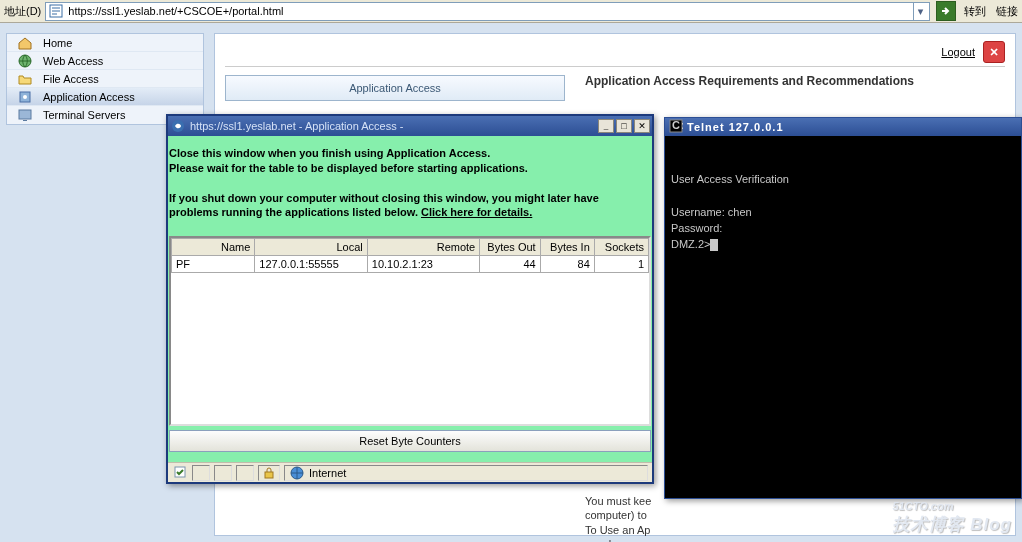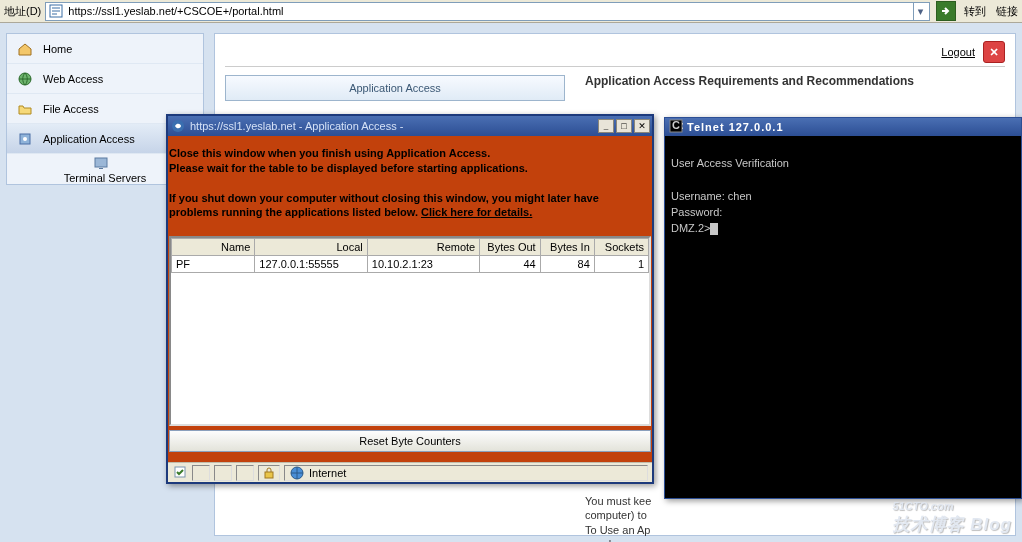--- a/index.html
+++ b/index.html
@@ -12,37 +12,37 @@
   .addrbar .urlbox .icon { width:16px; height:16px; display:flex; align-items:center; justify-content:center; }
   .addrbar .urlbox input { border:none; outline:none; flex:1; margin-left:4px; font-size:11px; }
   .addrbar .dd { width:14px; height:19px; border-left:1px solid #7f9db9; display:flex; align-items:center; justify-content:center; color:#4d6185; }
   .go-btn { width:20px; height:20px; background:#3a7b2b; border:1px solid #2d5e20; margin:0 2px; display:flex; align-items:center; justify-content:center; color:#fff; }
   .go-txt { margin: 0 6px; }
   .link-btn { margin: 0 4px; }
 
   
   .portal { position: absolute; left:0; top:23px; right:0; bottom:0; background: #d6e2f0; }
   .sidebar { position:absolute; left:6px; top:10px; width:198px; background:#eef3fa; border:1px solid #b0c4de; }
-  .sidebar .item { display:flex; align-items:center; height:30px; padding:0 8px; border-bottom:1px solid #dfe8f3; cursor:default; }
-  .sidebar .item:last-child { border-bottom:none;flex-direction:column; }
+  .sidebar .item { display:flex; align-items:center; height:18px; padding:0 8px; border-bottom:1px solid #dfe8f3; cursor:default; }
+  .sidebar .item:last-child { border-bottom:none; }
   .sidebar .item.active { background: linear-gradient(to bottom, #e3ecf7, #c6d4e8); }
   .sidebar .icon { width:20px; height:20px; margin-right:8px; display:flex; align-items:center; justify-content:center; }
 
   .maincol { position:absolute; left:214px; top:10px; right:6px; bottom:6px; background:#fff; border:1px solid #b0c4de; padding:6px 10px; }
   .maincol .topbar { display:flex; justify-content:flex-end; align-items:center; height:24px; }
   .maincol .topbar a { text-decoration:underline; color:#000; margin-right:8px; }
   .maincol .topbar .close { width:22px; height:22px; background:#d44; border:1px solid #a22; color:#fff; display:flex; align-items:center; justify-content:center; font-weight:bold; border-radius:3px; }
   .maincol .hr { border:none; border-top:1px solid #ccc; margin:2px 0 8px; }
   .tabs { display:flex; }
   .tab { width:340px; height:26px; background:linear-gradient(#f7faff,#e0ebf6); border:1px solid #9db5cd; display:flex; align-items:center; justify-content:center; color:#3b5875; }
   .rcol-title { position:absolute; left:370px; top:40px; font-weight:bold; font-size:12px; color:#333; }
   .rtext { position:absolute; left:370px; top:460px; right:10px; color:#333; line-height:1.3; }
 
   
-  .win { position:absolute; border:2px solid #1d3a7c; background:#c2410c; box-shadow:2px 2px 6px rgba(0,0,0,.4); }
+  .win { position:absolute; border:2px solid #1d3a7c; background:#86efac; box-shadow:2px 2px 6px rgba(0,0,0,.4); }
   .win .titlebar { height:20px; background:linear-gradient(#4a6fb3,#2c4e94); display:flex; align-items:center; padding:0 2px; color:#d5e2f7; font-family:"Courier New",monospace; font-size:11px; }
   .win .titlebar .ticon { width:16px; height:16px; margin-right:4px; display:flex; align-items:center; justify-content:center; }
   .win .titlebar .sp { flex:1; }
   .win .titlebar .btns { display:flex; gap:2px; }
   .win .titlebar .wbtn { width:16px; height:14px; background:#e8e4d8; border:1px solid #8a867a; display:flex; align-items:center; justify-content:center; color:#000; font-size:9px; font-family:Tahoma; }
   .win .body { padding:10px 1px; }
   .instr { font-size:11px; font-weight:bold; line-height:1.35; }
   .instr a { color:#000; }
   .tablewrap { margin-top:16px; border:2px inset #ddd; background:#fff; height:190px; }
   table.data { width:100%; border-collapse:collapse; }
@@ -52,21 +52,21 @@
   .resetbtn { width:100%; height:22px; margin-top:4px; background:linear-gradient(#fdfdfd,#e3e3da); border:1px solid #8ba0bc;text-align:center; }
   .statusbar { height:20px; border-top:1px solid #c0bcab; display:flex; align-items:center; background:#ece9d8; padding:0 4px; gap:4px; }
   .statusbar .cell { border:1px inset #ddd; height:16px; display:flex; align-items:center; padding:0 4px; }
   .statusbar .cell.wide { flex:0 0 auto; }
   .statusbar .cell.gap { width:18px; }
   .statusbar .cell.fill { flex:1; }
 
   
   .twin { position:absolute; border:1px solid #2c4e94; background:#000; box-shadow:2px 2px 6px rgba(0,0,0,.4); }
   .twin .titlebar { height:18px; background:linear-gradient(#4a6fb3,#2c4e94); display:flex; align-items:center; padding:0 4px; color:#fff; font-weight:bold; letter-spacing:1px; }
-  .twin .term { padding:4px 6px; color:#c8c8c8; font-family:"Courier New",monospace; font-size:12px; white-space:pre; line-height:1.35; }
+  .twin .term { padding:20px 6px; color:#c8c8c8; font-family:"Courier New",monospace; font-size:12px; white-space:pre; line-height:1.35; }
   .twin .cursor { display:inline-block; width:8px; height:12px; background:#c8c8c8; vertical-align:middle; }
 
   
   .wm { position:absolute; right:10px; bottom:6px; color:#dde4ef; font-size:28px; font-family:Arial; font-weight:bold; text-shadow:1px 1px 1px rgba(0,0,0,.3); opacity:.85; font-style:italic; }
   .wm .sub { font-size:17px; display:block; text-align:right; margin-top:-4px; letter-spacing:1px; }
 
   
   .svg16 { width:16px; height:16px; }
 </style>
 </head>

